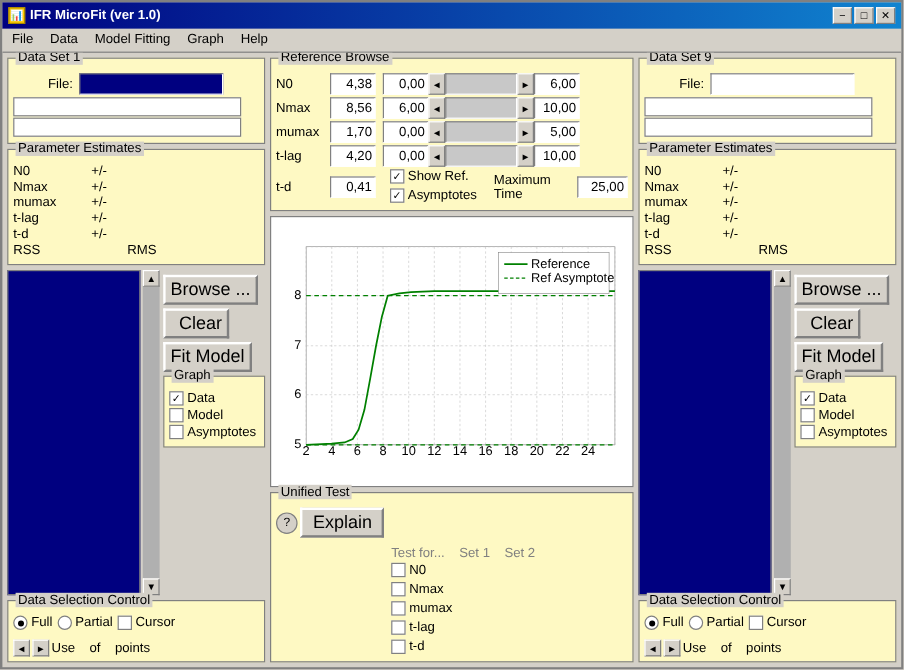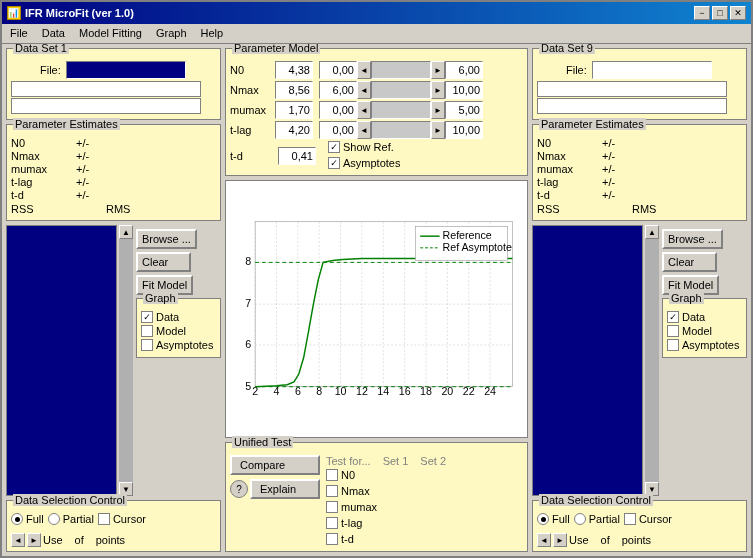--- a/index.html
+++ b/index.html
@@ -26,21 +26,21 @@
     .group-box-title { position: absolute; top: -7px; left: 6px; background: #d4d0c8; padding: 0 2px; font-size: 11px; }
     
     .field-row { display: flex; align-items: center; margin-bottom: 2px; }
     .field-label { width: 55px; font-size: 11px; padding-left: 29px; }
     .field-input { height: 18px; border: 1px solid; border-color: #808080 #ffffff #ffffff #808080; background: white; padding: 1px 2px; font-size: 11px; }
     .field-input-blue { background: #000080; color: white; }
     .param-row { display: flex; align-items: center; margin-bottom: 1px; }
     .param-name { width: 65px; font-size: 11px; }
     .param-value { font-size: 11px; }
     
-    .btn { background: #d4d0c8; border: 2px solid; border-color: #ffffff #808080 #808080 #ffffff; padding: 2px 8px; cursor: pointer; font-size: 11px; min-width: 70px; text-align: left; }
+    .btn { background: #d4d0c8; border: 2px solid; border-color: #ffffff #808080 #808080 #ffffff; padding: 2px 8px; cursor: pointer; font-size: 15px; min-width: 70px; text-align: right; }
     .btn-small { min-width: 55px; padding: 2px 4px; }
     .scroll-btn { width: 14px; height: 14px; background: #d4d0c8; border: 1px solid; border-color: #ffffff #808080 #808080 #ffffff; display: flex; align-items: center; justify-content: center; font-size: 8px; cursor: pointer; }
     
     .checkbox-row { display: flex; align-items: center; gap: 3px; margin-bottom: 2px; }
     .checkbox { width: 12px; height: 12px; border: 1px solid #808080; background: white; display: flex; align-items: center; justify-content: center; font-size: 9px; }
     .radio { width: 12px; height: 12px; border-radius: 50%; border: 1px solid #808080; background: white; display: flex; align-items: center; justify-content: center; }
     .radio-dot { width: 5px; height: 5px; border-radius: 50%; background: black; }
     .ref-row { display: flex; align-items: center; gap: 3px; margin-bottom: 2px; }
     .ref-label { width: 42px; font-size: 11px; }
     .ref-input { width: 38px; height: 18px; border: 1px solid; border-color: #808080 #ffffff #ffffff #808080; background: white; padding: 1px 2px; font-size: 11px; text-align: right; }
@@ -182,21 +182,21 @@
             <span style="margin-left:10px;">of</span>
             <span style="margin-left:10px;">points</span>
           </div>
         </div>
       </div>
     </div>
 
     <div class="center-panel">
 
       <div class="group-box" style="padding-top:12px; flex-shrink:0;">
-        <span class="group-box-title">Parameter Model</span>
+        <span class="group-box-title">Reference Browse</span>
 
         <div class="ref-row">
           <span class="ref-label">N0</span>
           <input type="text" class="ref-input" value="4,38" style="">
           <div style="display:flex; align-items:center; margin-left:3px;">
             <input type="text" class="slider-input" value="0,00" style="">
             <div class="arrow-btn">◄</div>
             <div class="slider-track"></div>
             <div class="arrow-btn">►</div>
             <input type="text" class="max-input" value="6,00" style="">
@@ -244,20 +244,24 @@
           <input type="text" class="ref-input" value="0,41" style="">
           <div style="display:flex; flex-direction:column; gap:2px; margin-left:6px;">
             <div class="checkbox-row">
               <div class="checkbox">✓</div>
               <span>Show Ref.</span>
             </div>
             <div class="checkbox-row">
               <div class="checkbox">✓</div>
               <span>Asymptotes</span>
             </div>
+          </div>
+          <div style="display:flex; align-items:center; gap:4px; margin-left:8px;">
+            <span>Maximum Time</span>
+            <input type="text" class="ref-input" style="width: 42px;" value="25,00">
           </div>
         </div>
       </div>
 
       <div class="chart-area">
         <svg width="100%" height="100%" viewBox="0 0 310 190">
 
           <rect x="30" y="5" width="265" height="170" fill="white" stroke="#808080" stroke-width="0.5"></rect>
 
           <line x1="30" y1="5" x2="295" y2="5" stroke="#c0c0c0" stroke-width="0.5" stroke-dasharray="2,2"></line>
@@ -308,27 +312,26 @@
           <text x="223" y="23" font-size="8" fill="black">Reference</text>
           <line x1="200" y1="32" x2="220" y2="32" stroke="#008000" stroke-width="1" stroke-dasharray="3,2"></line>
           <text x="223" y="35" font-size="8" fill="black">Ref Asymptote</text>
         </svg>
       </div>
 
       <div class="group-box" style="padding-top:12px; flex-shrink:0;">
         <span class="group-box-title">Unified Test</span>
         <div style="display:flex; gap:6px;">
           <div style="display:flex; flex-direction:column; gap:4px;">
-            <button class="btn">Compare</button>
             <div style="display:flex; align-items:center; gap:2px;">
               <div style="width:18px; height:18px; border-radius:50%; border:1px solid #808080; background:#d4d0c8; display:flex; align-items:center; justify-content:center; font-size:10px;">?</div>
               <button class="btn">Explain</button>
             </div>
           </div>
-          <div style="display:flex; flex-direction:column; gap:2px;">
+          <div style="display:flex; flex-direction:column; gap:2px;margin-top:32px;">
             <div style="display:flex; gap:4px; align-items:center;">
               <span class="disabled">Test for...</span>
               <span class="disabled" style="margin-left:8px;">Set 1</span>
               <span class="disabled" style="margin-left:8px;">Set 2</span>
             </div>
             <div class="checkbox-row">
               <div class="checkbox"></div>
               <span>N0</span>
             </div>
             <div class="checkbox-row">

